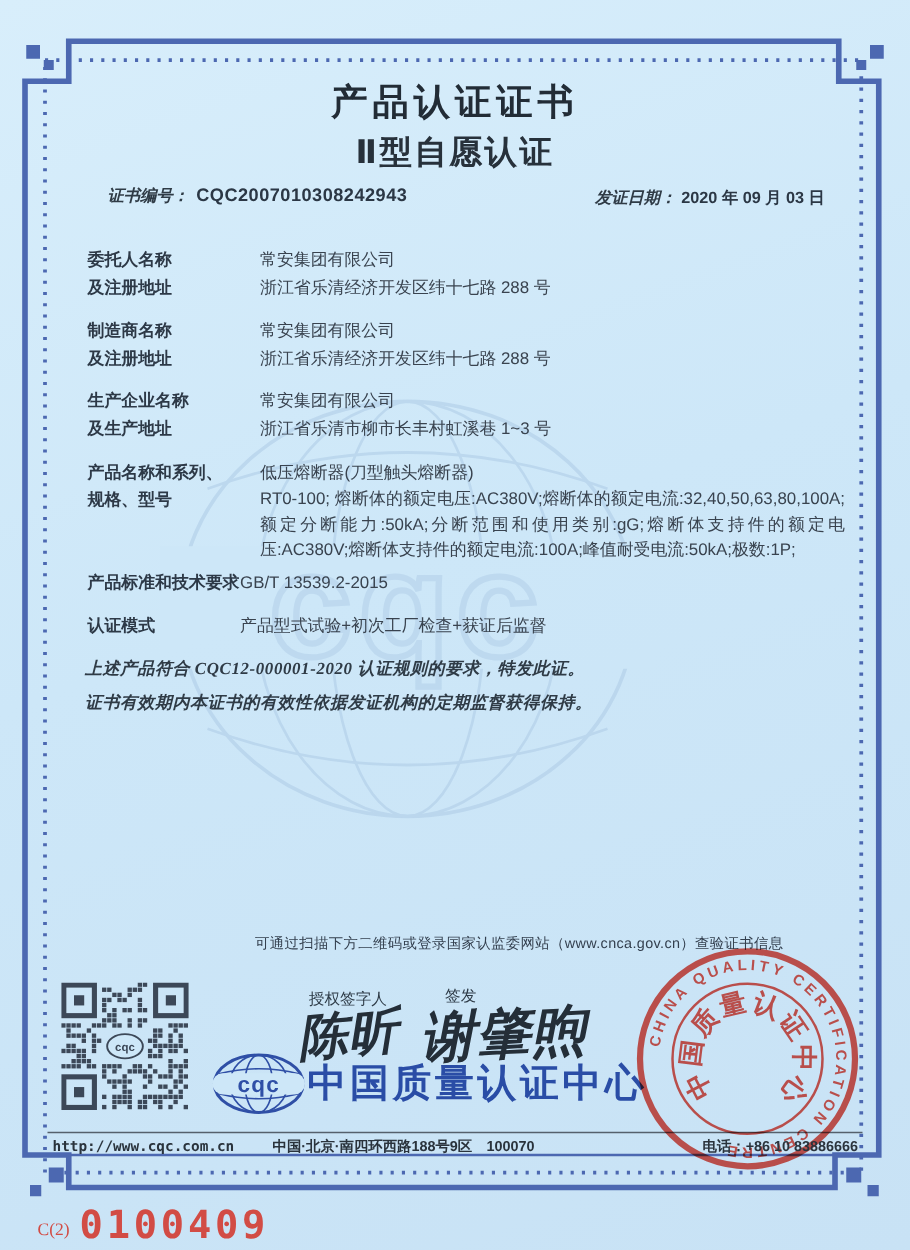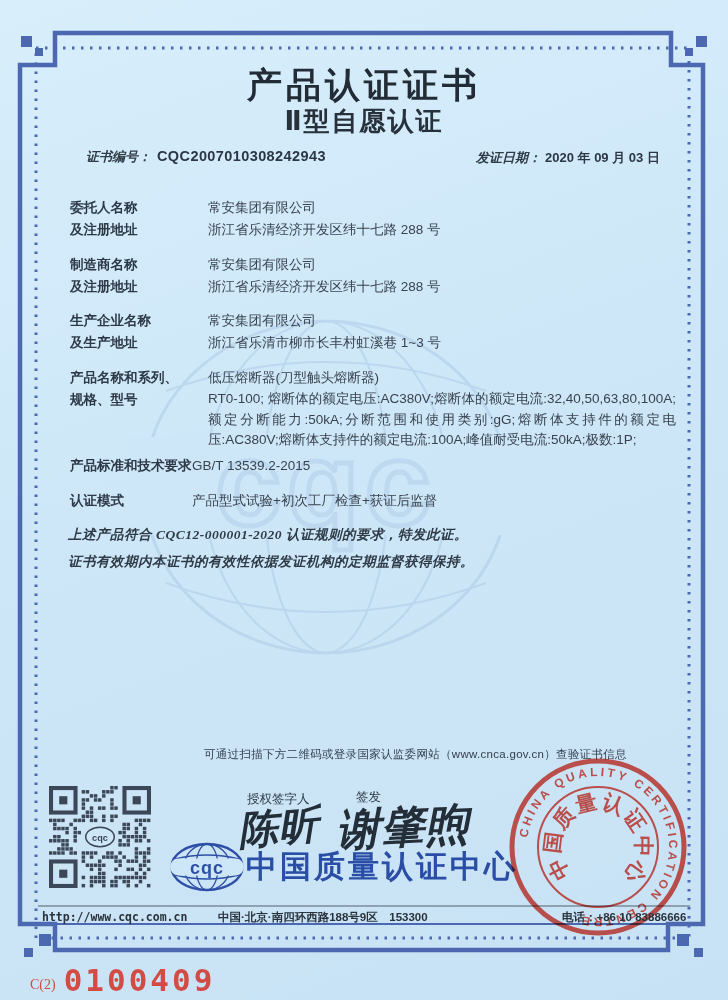--- a/index.html
+++ b/index.html
@@ -6,21 +6,21 @@
   .page{
     position:relative;width:728px;height:1000px;overflow:hidden;
     background:linear-gradient(160deg,#d8eefb 0%,#cde7f8 45%,#c8e2f5 100%);
     font-family:"Liberation Sans","DejaVu Sans",sans-serif;
     color:#2f3b46;
   }
   .abs{position:absolute;}
   svg{display:block;}
 
   
-  .title{left:0;right:0;top:62px;text-align:center;font-size:35px;font-weight:700;
+  .title{left:0;right:0;top:62px;text-align:center;font-size:29px;font-weight:700;
          letter-spacing:4px;color:#222c36;}
   .subtitle{left:0;right:0;top:104px;text-align:center;font-size:26px;font-weight:600;
             letter-spacing:2px;color:#27313b;}
   .kai{font-family:"Liberation Serif","DejaVu Serif",serif;font-style:italic;font-weight:600;}
   .certno{left:86px;top:148px;font-size:13px;}
   .certno .num{font-family:"Liberation Sans","DejaVu Sans",sans-serif;font-style:normal;
                font-weight:700;font-size:14.5px;color:#2b3745;letter-spacing:.4px;margin-left:6px;}
   .dates{left:476px;top:146px;font-size:13px;line-height:23px;}
   .dates .val{font-style:normal;font-family:"Liberation Sans","DejaVu Sans",sans-serif;
               font-weight:600;color:#2b3745;margin-left:4px;}
@@ -406,20 +406,20 @@
     <circle cx="91" cy="91" r="60" fill="none" stroke="#e8453a" stroke-width="2"></circle>
     <text font-size="12" font-weight="bold" fill="#e8453a" letter-spacing="3" font-family="Liberation Sans, DejaVu Sans, sans-serif">
       <textPath href="#ringPath" startOffset="2%">CHINA QUALITY CERTIFICATION CENTRE</textPath>
     </text>
     <text font-size="21" font-weight="bold" fill="#e8453a" letter-spacing="2" font-family="Liberation Sans, DejaVu Sans, sans-serif">
       <textPath href="#cnPath">中国质量认证中心</textPath>
     </text>
   </svg>
 
   <div class="abs f-url">http://www.cqc.com.cn</div>
-  <div class="abs f-addr">中国·北京·南四环西路188号9区　153300</div>
+  <div class="abs f-addr">中国·北京·南四环西路188号9区　100070</div>
   <div class="abs f-phone">电话：+86 10 83886666</div>
 
   <div class="abs serial">
     <span class="pfx">C(2)</span><span class="snum">0100409</span>
   </div>
 
 </div>
 
 </body></html>

